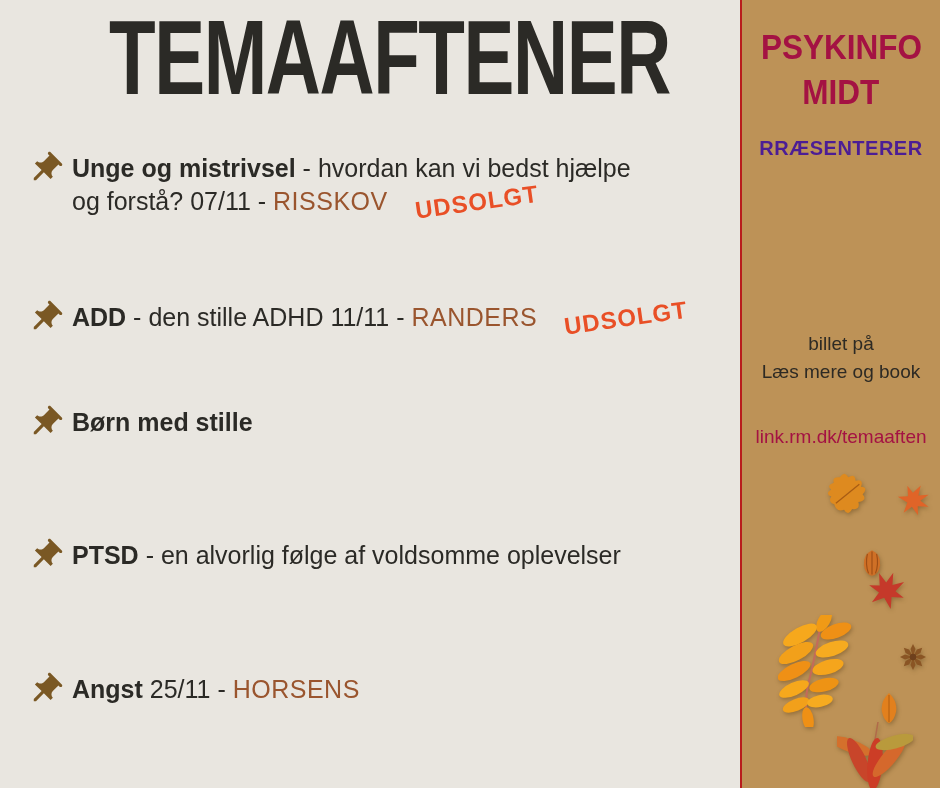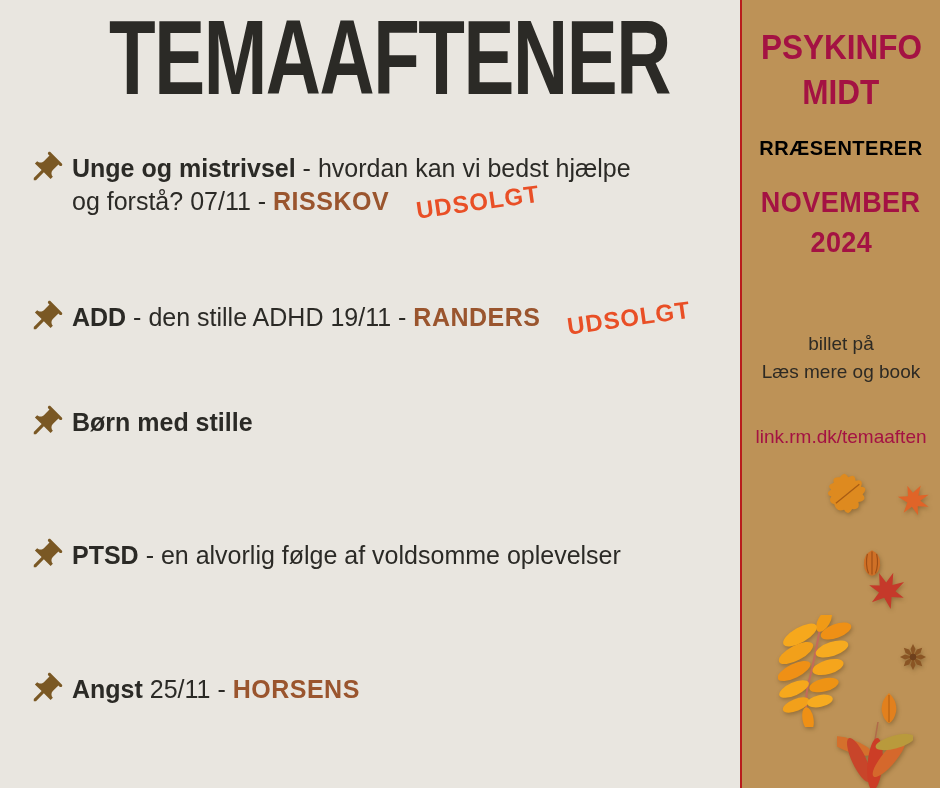--- a/index.html
+++ b/index.html
@@ -23,42 +23,42 @@
   .poster-title .squeeze{display:inline-block;transform:scaleX(.72);transform-origin:center;letter-spacing:-2px;}
 
   .event{
     position:absolute;left:0;width:740px;padding-left:72px;box-sizing:border-box;
     font-size:25px;line-height:33px;color:var(--ink);
   }
   .event .pin{
     position:absolute;left:26px;top:-2px;width:38px;height:38px;color:var(--pin);
   }
   .event b{font-weight:bold;color:var(--ink);margin-top:44px;}
-  .event .loc{font-weight:bold;color:var(--brown);letter-spacing:.5px;}
+  .event .loc{font-weight:normal;color:var(--brown);letter-spacing:.5px;}
   .soldout{
     display:inline-block;font-weight:bold;font-size:24px;letter-spacing:1px;
     color:var(--soldout-color);transform:rotate(-8deg) translateY(9px);
     transform-origin:left center;margin-left:26px;white-space:nowrap;
   }
   .ev1{top:152px}.ev2{top:301px}.ev3{top:406px}.ev4{top:539px}.ev5{top:673px}
 
   
   .sidebar{
     position:absolute;left:740px;top:0;width:200px;height:788px;
     background:var(--bg-right);border-left:2px solid #b91c1c;box-sizing:border-box;
     text-align:center;
   }
   .sb-title{
     position:absolute;top:24px;left:0;width:100%;
     font-size:35px;line-height:45px;font-weight:bold;color:var(--crimson);
   }
   .sb-title .squeeze,.sb-month .squeeze{display:inline-block;transform:scaleX(.9);transform-origin:center;}
   .sb-presents{
     position:absolute;top:137px;left:0;width:100%;
-    font-size:20px;font-weight:bold;letter-spacing:.5px;color:#000000;
+    font-size:20px;font-weight:bold;letter-spacing:.5px;color:#4c1d95;
   }
   .sb-month{
     position:absolute;top:182px;left:0;width:100%;
     font-size:30px;line-height:40px;font-weight:bold;color:var(--crimson);letter-spacing:.5px;
   }
   .sb-cta{
     position:absolute;top:330px;left:0;width:100%;
     font-size:19px;line-height:28px;color:#2d2a24;
   }
   .sb-link{color:var(--crimson);white-space:nowrap;margin-top:37px;}
@@ -90,21 +90,21 @@
     </div>
 
     <div class="event ev2">
       <span class="pin">
         <svg viewBox="0 0 24 24">
             <g transform="rotate(45 12 12)">
               <path fill="currentColor" d="M16 9V4h1c.55 0 1-.45 1-1s-.45-1-1-1H7c-.55 0-1 .45-1 1s.45 1 1 1h1v5c0 1.66-1.34 3-3 3v2h5.97v7l1 1 1-1v-7H19v-2c-1.66 0-3-1.34-3-3z"></path>
             </g>
           </svg>
       </span>
-      <div><b>ADD</b><span> - den stille ADHD 19/11 - </span><span class="loc">RANDERS</span><span class="soldout">UDSOLGT</span></div>
+      <div><b>ADD</b><span> - den stille ADHD 11/11 - </span><span class="loc">RANDERS</span><span class="soldout">UDSOLGT</span></div>
     </div>
 
     <div class="event ev3">
       <span class="pin">
         <svg viewBox="0 0 24 24">
             <g transform="rotate(45 12 12)">
               <path fill="currentColor" d="M16 9V4h1c.55 0 1-.45 1-1s-.45-1-1-1H7c-.55 0-1 .45-1 1s.45 1 1 1h1v5c0 1.66-1.34 3-3 3v2h5.97v7l1 1 1-1v-7H19v-2c-1.66 0-3-1.34-3-3z"></path>
             </g>
           </svg>
       </span>
@@ -137,24 +137,20 @@
 
   <div class="sidebar">
 
     <div class="sb-title">
       <div><span class="squeeze">PSYKINFO</span></div>
       <div><span class="squeeze">MIDT</span></div>
     </div>
 
     <div class="sb-presents">RRÆSENTERER</div>
 
-    <div class="sb-month">
-      <div><span class="squeeze">NOVEMBER</span></div>
-      <div><span class="squeeze">2024</span></div>
-    </div>
 
     <div class="sb-cta">
       <div>billet på</div>
       <div>Læs mere og book</div>
       <div class="sb-link">link.rm.dk/temaaften</div>
     </div>
 
     <div class="leaf" style="left:83px;top:472px;width:48px;height:44px;">
       <svg viewBox="0 0 48 44">
           <g transform="rotate(-35 24 22)">

